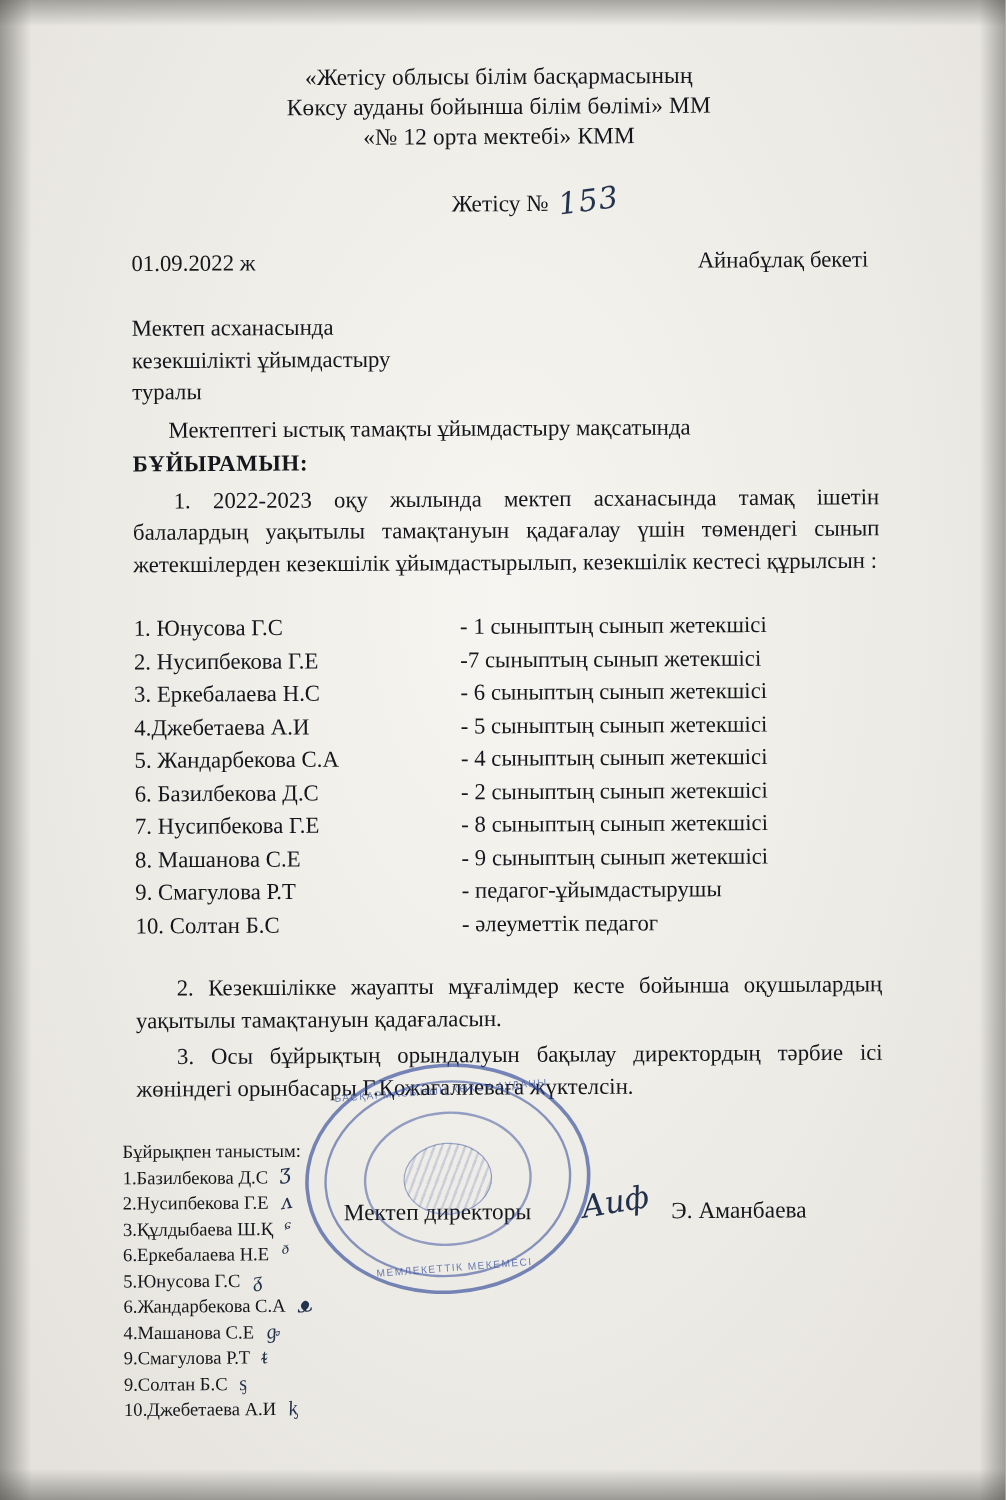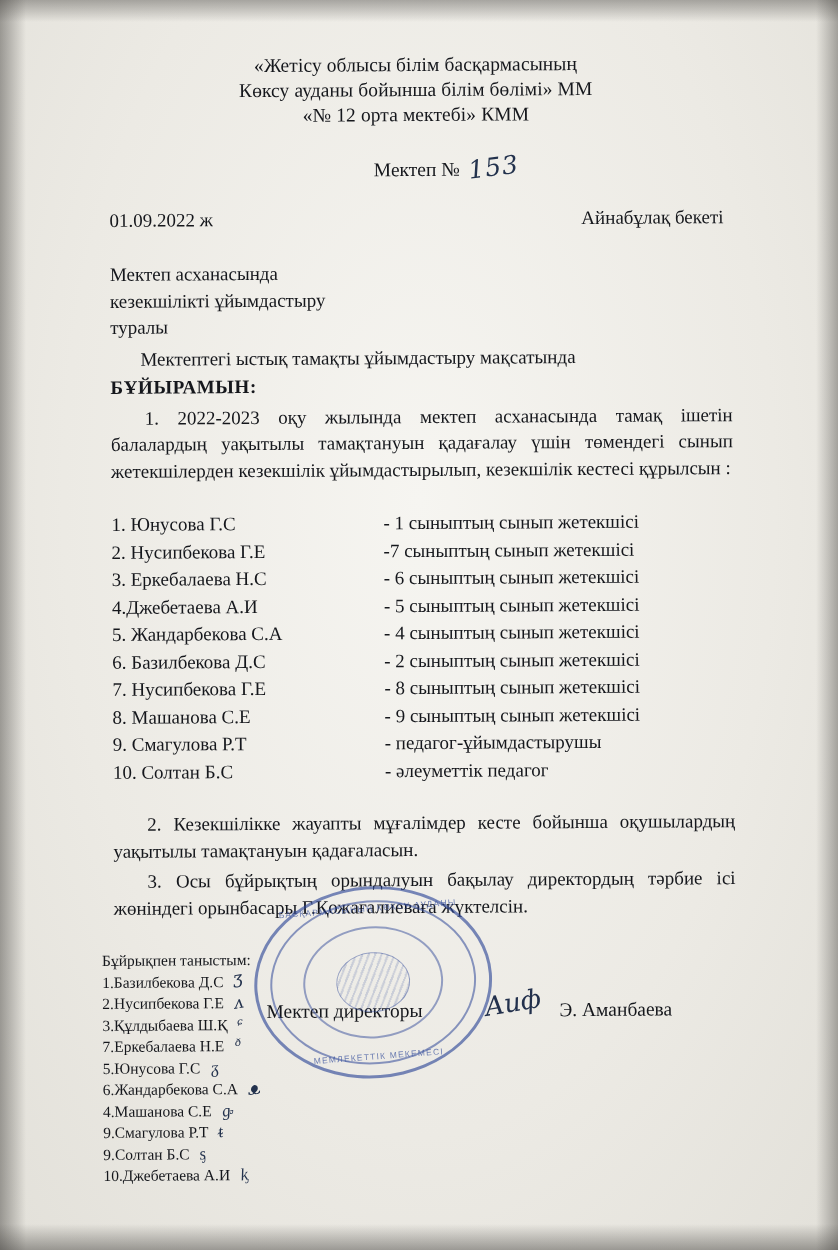--- a/index.html
+++ b/index.html
@@ -136,21 +136,21 @@
   }
 
   .signature-area {
     position: relative;
     margin-top: 46px;
     padding: 0 104px 0 112px;
     height: 80px;
   }
   .director-label {
     position: absolute;
-    left: 264px;
+    left: 284px;
     top: 34px;
     font-size: 19.5px;
   }
   .director-name {
     position: absolute;
     left: 557px;
     top: 34px;
     font-size: 19.5px;
   }
   .director-sign {
@@ -245,21 +245,21 @@
 
   <div class="content">
 
     <div class="header">
       <div>«Жетісу облысы білім басқармасының</div>
       <div>Көксу ауданы бойынша білім  бөлімі» ММ</div>
       <div>«№ 12 орта мектебі» КММ</div>
     </div>
 
     <div class="order-line">
-      <span>Мектеп №</span><span class="order-number-hand">153</span>
+      <span>Жетісу №</span><span class="order-number-hand">153</span>
     </div>
 
     <div class="meta-row">
       <span>01.09.2022  ж</span>
       <span>Айнабұлақ бекеті</span>
     </div>
 
     <div class="body-block">
       <div class="subject-line">Мектеп асханасында</div>
       <div class="subject-line">кезекшілікті  ұйымдастыру</div>
@@ -327,21 +327,21 @@
       <div class="stamp-text-top">БАСҚАРМАСЫНЫҢ КӨКСУ АУДАНЫ</div>
       <div class="stamp-inner"></div>
       <div class="stamp-text-bottom">МЕМЛЕКЕТТІК МЕКЕМЕСІ</div>
     </div>
 
     <div class="ack">
       <div class="ack-title">Бұйрықпен таныстым:</div>
       <div class="ack-row"><span>1.Базилбекова Д.С</span><span class="ack-sign">Ӡ</span></div>
       <div class="ack-row"><span>2.Нусипбекова Г.Е</span><span class="ack-sign">ᴧ</span></div>
       <div class="ack-row"><span>3.Құлдыбаева Ш.Қ</span><span class="ack-sign">ᶝ</span></div>
-      <div class="ack-row"><span>7.Еркебалаева Н.Е</span><span class="ack-sign">ᶞ</span></div>
+      <div class="ack-row"><span>6.Еркебалаева Н.Е</span><span class="ack-sign">ᶞ</span></div>
       <div class="ack-row"><span>5.Юнусова Г.С</span><span class="ack-sign">ᵹ</span></div>
       <div class="ack-row"><span>6.Жандарбекова С.А</span><span class="ack-sign">ᴥ</span></div>
       <div class="ack-row"><span>4.Машанова С.Е</span><span class="ack-sign">ᶃ</span></div>
       <div class="ack-row"><span>9.Смагулова Р.Т</span><span class="ack-sign">ᵵ</span></div>
       <div class="ack-row"><span>9.Солтан  Б.С</span><span class="ack-sign">ᶊ</span></div>
       <div class="ack-row"><span>10.Джебетаева А.И</span><span class="ack-sign">ᶄ</span></div>
     </div>
 
   </div>
 </div>

